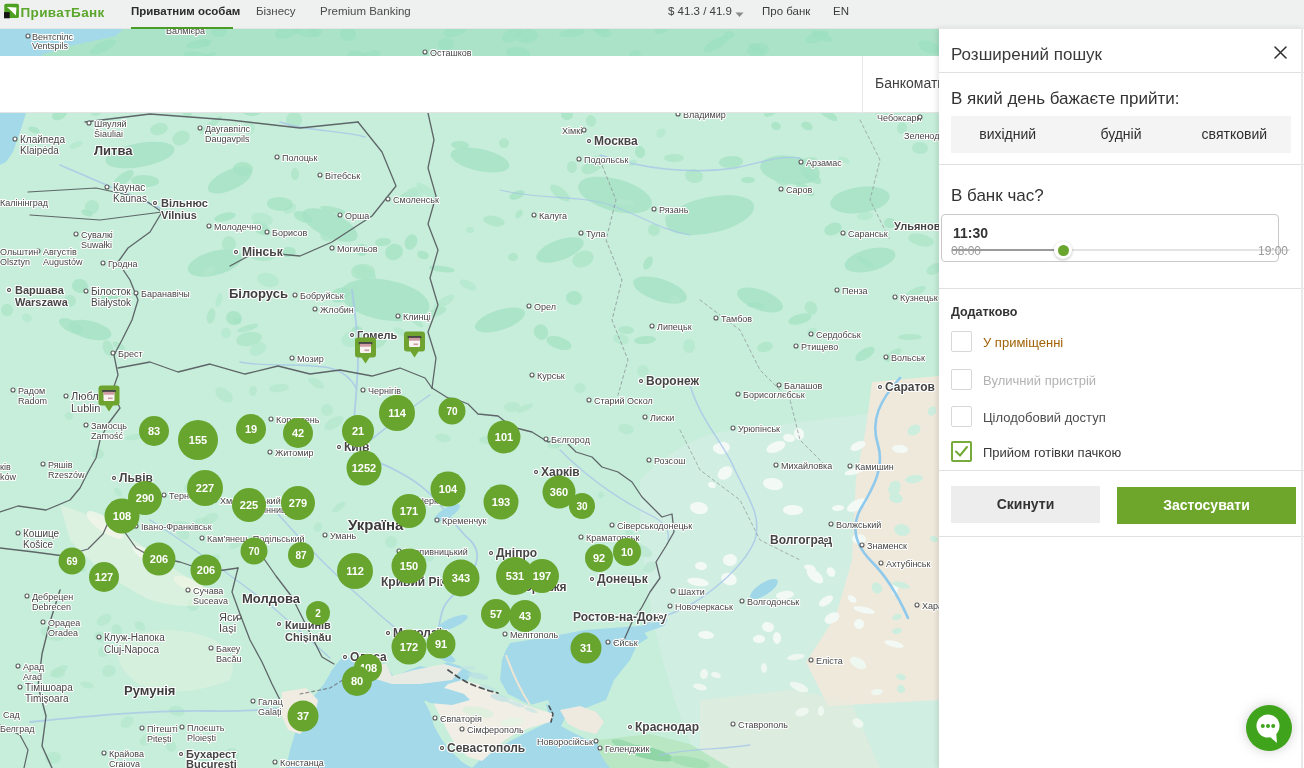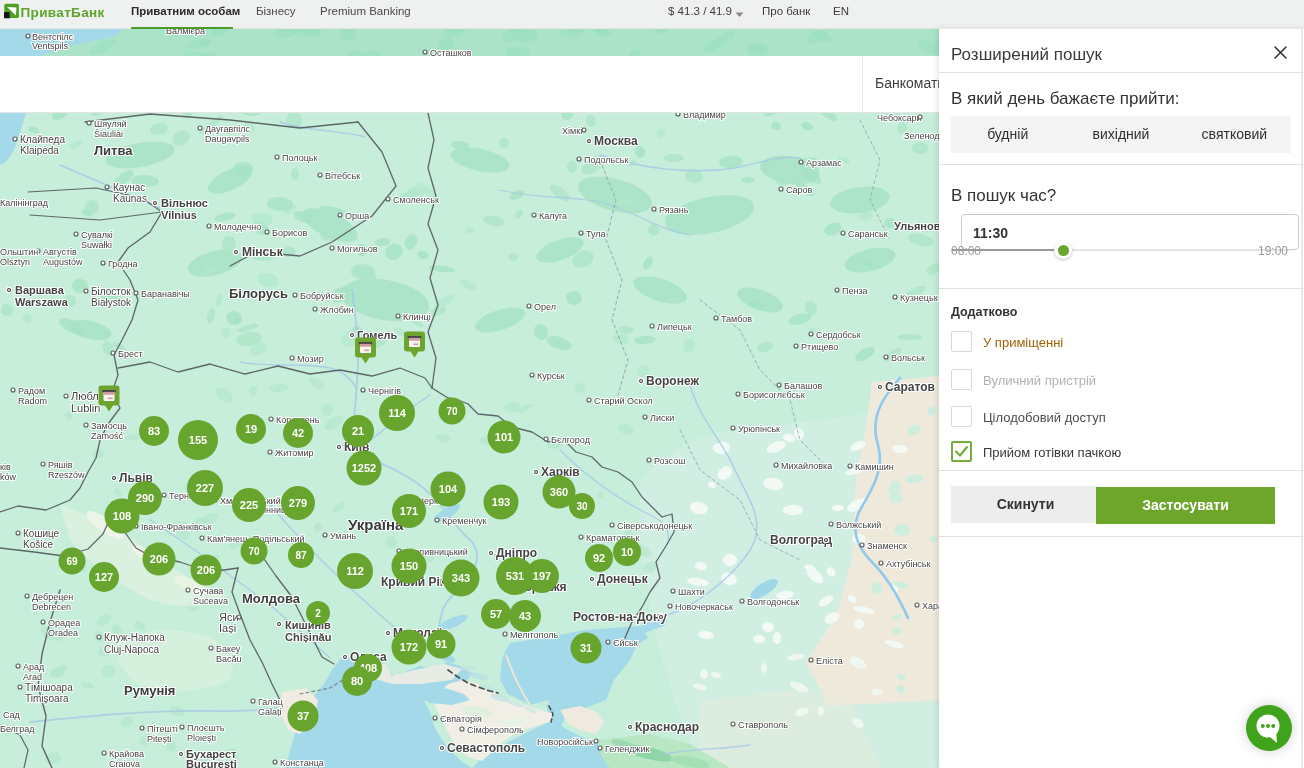--- a/index.html
+++ b/index.html
@@ -11,32 +11,32 @@
 #whitebar { position:absolute; left:0; top:56px; width:939px; height:57px; background:#fff; border-bottom:1px solid #e4e4e4; z-index:20; }
 #whitebar .vdiv { position:absolute; left:862px; top:0; width:1px; height:57px; background:#ebebeb; }
 #whitebar .tab { position:absolute; left:875px; top:19px; font-size:14px; color:#3f3f3f; }
 #panel { position:absolute; left:939px; top:28px; width:365px; height:740px; background:#fff; box-shadow:-2px 0 5px rgba(0,0,0,0.10); z-index:40; }
 .hr { position:absolute; left:0; width:365px; height:1px; background:#e0e0e0; }
 #paneltitle { position:absolute; left:12px; top:17px; font-size:17px; color:#3a3a3a; }
 #closex { position:absolute; left:335px; top:18px; width:13px; height:13px; }
 .plabel { position:absolute; left:12px; font-size:17px; color:#333; }
 #daygroup { position:absolute; left:12px; top:88px; width:340px; height:37px; background:#f4f4f4; display:flex; }
 #daygroup div { flex:1; text-align:center; line-height:37px; font-size:14px; color:#2f2f2f; }
-#timeinput { position:absolute; left:22px; top:186px; width:338px; height:36px; border:1px solid #c9c9c9; border-radius:4px; background:#fff; }
+#timeinput { position:absolute; left:2px; top:186px; width:338px; height:48px; border:1px solid #c9c9c9; border-radius:4px; background:#fff; }
 #timeinput span { position:absolute; left:11px; top:10px; font-size:14px; font-weight:bold; color:#333; }
 .sl-track { position:absolute; top:221px; height:2px; }
 #sl-left { left:13px; width:111px; background:#9b9b9b; }
 #sl-right { left:124px; width:227px; background:#e3e3e3; }
 #sl-handle-o { position:absolute; left:115px; top:213px; width:18px; height:18px; border-radius:50%; background:#fff; box-shadow:0 1px 3px rgba(0,0,0,0.25); }
 #sl-handle-i { position:absolute; left:118.5px; top:216.5px; width:11px; height:11px; border-radius:50%; background:#6aa52d; }
 .sl-lab { position:absolute; top:216px; font-size:12px; color:#9a9a9a; }
 .cb { position:absolute; left:12px; width:21px; height:21px; border:1px solid #d8d8d8; border-radius:2px; background:#fff; }
 .cb-lab { position:absolute; left:44px; font-size:13px; }
 #btn-reset { position:absolute; left:12px; top:458px; width:149px; height:37px; background:#ededed; text-align:center; line-height:37px; font-size:14px; font-weight:bold; color:#333; }
-#btn-apply { position:absolute; left:157px; top:459px; width:179px; height:37px; background:#6ea62c; text-align:center; line-height:37px; font-size:14px; font-weight:bold; color:#fff; }
+#btn-apply { position:absolute; left:178px; top:459px; width:179px; height:37px; background:#6ea62c; text-align:center; line-height:37px; font-size:14px; font-weight:bold; color:#fff; }
 #scrollbar { position:absolute; right:1px; top:0; width:2px; height:740px; background:#e9e9e9; }
 #chat { position:absolute; left:1246px; top:705px; width:46px; height:46px; border-radius:50%; background:#3fa31c; z-index:60; box-shadow:0 0 12px rgba(120,120,120,0.35); }
 </style></head>
 <body>
 
 <svg width="939" height="740" viewBox="0 28 939 740" style="position:absolute;left:0;top:28px">
 <rect x="0" y="28" width="939" height="740" fill="#c6eeda"></rect>
 <rect x="0" y="28" width="939" height="29" fill="#abe3c8"></rect>
 <path d="M640,480 Q680,440 720,432 L939,405 L939,768 L700,768 Q636,615 640,480 Z" fill="#d1eee2"></path>
 <path d="M872,382 L939,376 L939,700 L828,706 L806,662 L836,616 L852,560 L856,478 L866,428 Z" fill="#efe9dc"></path>
@@ -841,26 +841,26 @@
 
 <div id="panel">
   <div class="hr" style="top:0;background:#e7e7e7"></div>
   <div id="paneltitle">Розширений пошук</div>
   <svg id="closex" viewBox="0 0 13 13">
       <path d="M1,1 L12,12 M12,1 L1,12" stroke="#2e2e2e" stroke-width="1.5" stroke-linecap="round"></path>
     </svg>
   <div class="hr" style="top:44px"></div>
   <div class="plabel" style="top:61px">В який день бажаєте прийти:</div>
   <div id="daygroup">
+      <div>вихідний</div>
       <div>будній</div>
-      <div>вихідний</div>
       <div>святковий</div>
     </div>
   <div class="hr" style="top:136px"></div>
-  <div class="plabel" style="top:158px">В пошук час?</div>
+  <div class="plabel" style="top:158px">В банк час?</div>
   <div id="timeinput">
       <span>11:30</span>
     </div>
   <div class="sl-track" id="sl-left"></div>
   <div class="sl-track" id="sl-right"></div>
   <div id="sl-handle-o"></div>
   <div id="sl-handle-i"></div>
   <div class="sl-lab" style="left:12px">08:00</div>
   <div class="sl-lab" style="right:16px">19:00</div>
   <div class="hr" style="top:260px"></div>

